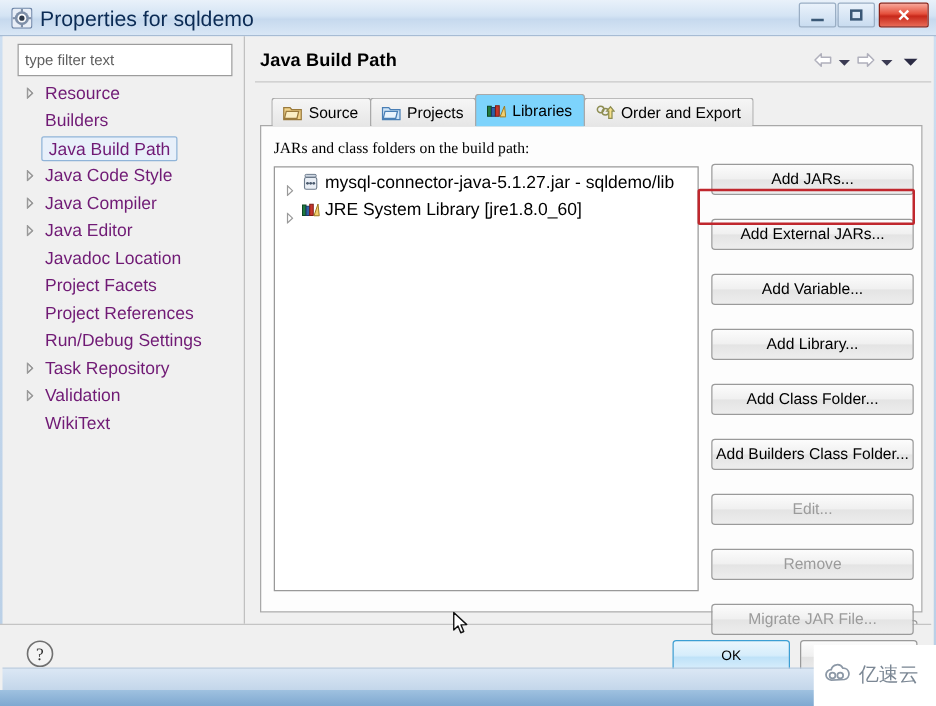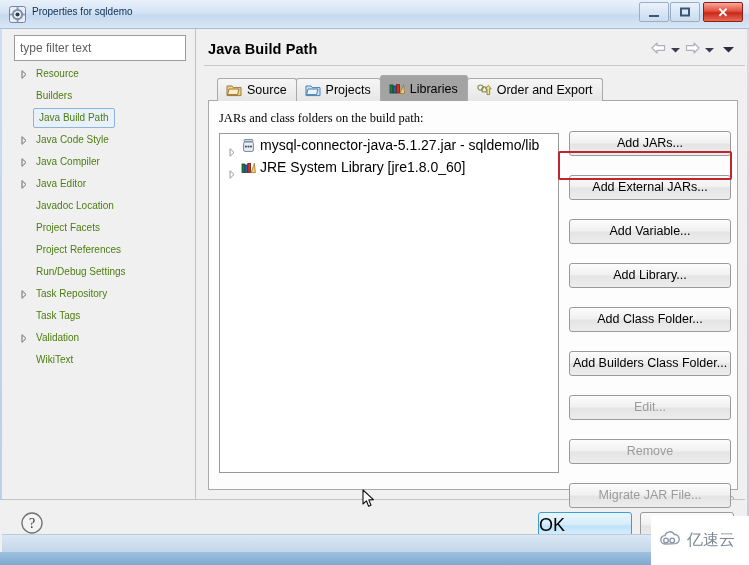--- a/index.html
+++ b/index.html
@@ -34,21 +34,21 @@
     background: linear-gradient(180deg,#e9f1fa 0%,#d4e4f4 45%,#c6d9ee 55%,#d9e7f6 100%);
     border-bottom: 1px solid #a7bcd4;
     box-sizing: border-box;
   }
   #title-icon {
     position: absolute; left: 9px; top: 6px;
     width: 17px; height: 17px;
   }
   #title-text {
     position: absolute; left: 32px; top: 6px;
-    font-size: 10px;
+    font-size: 17px;
     color: #0b2b54;
     white-space: nowrap;
   }
   .wbtn {
     position: absolute; top: 2px;
     height: 20px;
     border: 1px solid #9aaec4;
     border-radius: 2px;
     box-sizing: border-box;
   }
@@ -106,22 +106,22 @@
     position: absolute; left: 12px; top: 34px;
     width: 178px; height: 460px;
     background: #f0f0f0;
     box-sizing: border-box;
   }
   .nav-item {
     position: relative;
     height: 22px;
     line-height: 22px;
     padding-left: 22px;
-    font-size: 10px;
-    color: #4d7c0f;
+    font-size: 14px;
+    color: #701a75;
     white-space: nowrap;
   }
   .nav-item .twisty {
     position: absolute; left: 7px; top: 7px;
     width: 0; height: 0;
     border-top: 4px solid transparent;
     border-bottom: 4px solid transparent;
     border-left: 5px solid #fff;
     filter: drop-shadow(0 0 0 #888);
   }
@@ -194,21 +194,21 @@
     background: linear-gradient(180deg,#f6f6f6,#e6e6e6);
     border: 1px solid #a9a9a9;
     border-bottom: none;
     border-radius: 3px 3px 0 0;
     font-size: 12.5px;
     margin-right: -1px;
     box-sizing: border-box;
     white-space: nowrap;
   }
   .tab.active {
-    background: #a3a3a3;
+    background: #7dd3fc;
     height: 26px;
     z-index: 4;
     border-color: #a9a9a9;
   }
   .tab .ticon { width: 16px; height: 14px; flex: 0 0 16px; }
 
   
   #tabpanel {
     position: absolute; left: 206px; top: 71px;
     width: 530px; height: 390px;
@@ -313,22 +313,22 @@
     width: 24px; height: 24px;
   }
   #ok-btn {
     position: absolute; left: 538px; top: 12px;
     width: 94px; height: 27px;
     background: linear-gradient(180deg,#eaf6fd 0%,#d6edfb 45%,#bfe2f8 52%,#dff1fd 100%);
     border: 1px solid #3c9fd4;
     border-radius: 3px;
     box-sizing: border-box;
     font-family: "Liberation Sans", sans-serif;
-    font-size: 18px;
-    line-height: 25px;
+    font-size: 11px;
+    text-align: center; line-height: 25px;
   }
   #cancel-btn {
     position: absolute; left: 640px; top: 12px;
     width: 94px; height: 27px;
     background: linear-gradient(180deg,#fcfcfc 0%,#f0f0f0 48%,#e3e3e3 52%,#ededed 100%);
     border: 1px solid #9a9a9a;
     border-radius: 3px;
     box-sizing: border-box;
     font-family: "Liberation Sans", sans-serif;
     font-size: 12.5px;
@@ -440,21 +440,20 @@
           </span><span class="lbl">Java Editor</span></div>
         <div class="nav-item"><span class="lbl">Javadoc Location</span></div>
         <div class="nav-item"><span class="lbl">Project Facets</span></div>
         <div class="nav-item"><span class="lbl">Project References</span></div>
         <div class="nav-item"><span class="lbl">Run/Debug Settings</span></div>
         <div class="nav-item"><span class="twisty">
             <svg width="6" height="9" viewBox="0 0 6 9">
               <path d="M1 0.7 L5 4.5 L1 8.3 Z" fill="none" stroke="#9a9a9a" stroke-width="1"></path>
             </svg>
           </span><span class="lbl">Task Repository</span></div>
-        <div class="nav-item"><span class="lbl">Task Tags</span></div>
         <div class="nav-item"><span class="twisty">
             <svg width="6" height="9" viewBox="0 0 6 9">
               <path d="M1 0.7 L5 4.5 L1 8.3 Z" fill="none" stroke="#9a9a9a" stroke-width="1"></path>
             </svg>
           </span><span class="lbl">Validation</span></div>
         <div class="nav-item"><span class="lbl">WikiText</span></div>
       </div>
 
     <div id="vdivider"></div>
 

